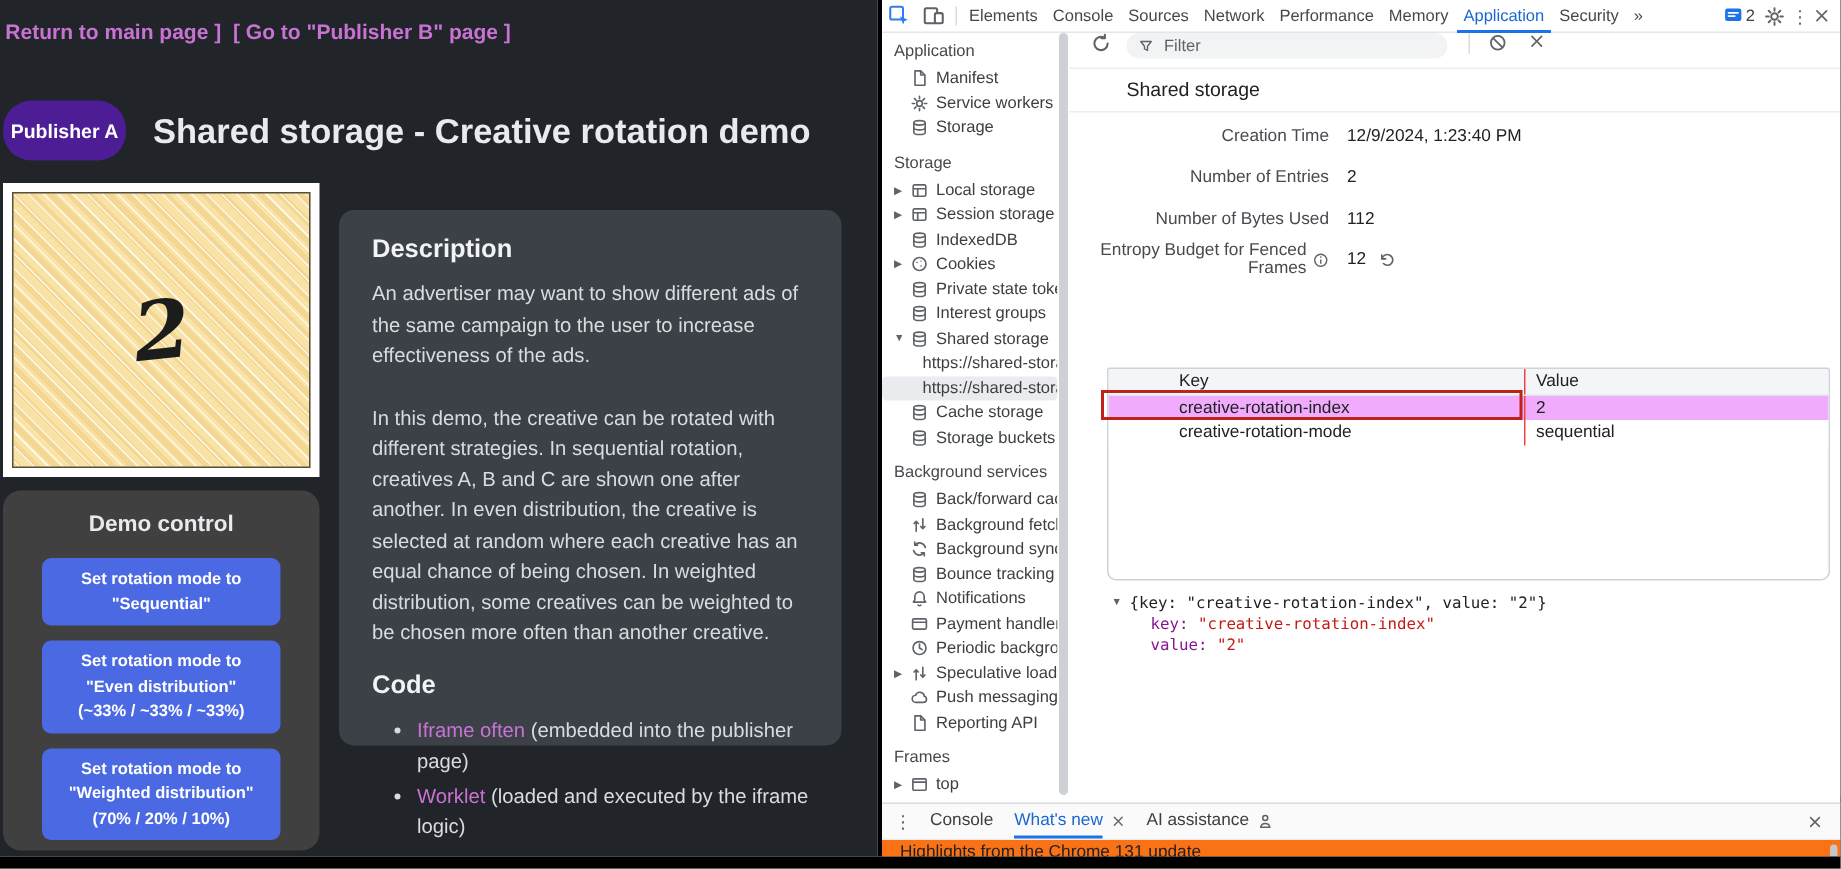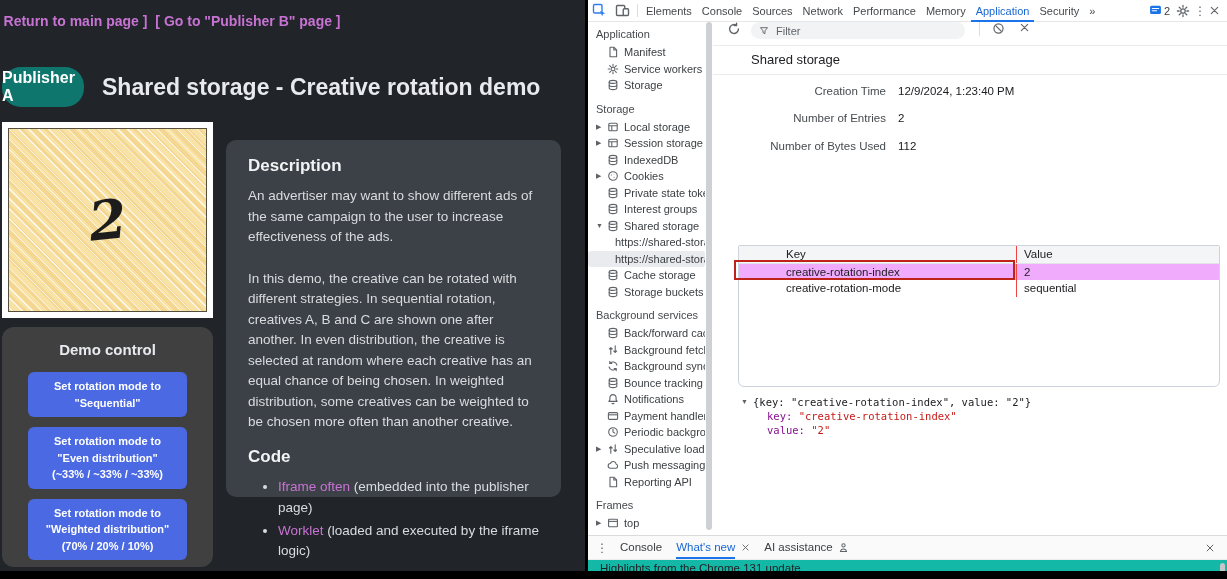--- a/index.html
+++ b/index.html
@@ -6,22 +6,22 @@
   .stage{position:relative;width:1227px;height:579px;overflow:hidden;background:#fff;}
 
   
   .demo-page{position:absolute;left:0;top:0;width:585px;height:571px;background:#212429;overflow:hidden;}
   .bottom-strip{position:absolute;left:0;top:571px;width:1227px;height:8px;background:#000;z-index:50;}
   .dt-gap{position:absolute;left:585px;top:0;width:3px;height:571px;background:#000;z-index:5;}
 
   .top-links{position:absolute;left:-5px;top:13px;font-size:14px;font-weight:bold;color:#c873d4;white-space:nowrap;}
   .top-links a{color:#c873d4;text-decoration:none;margin-right:4px;cursor:pointer;}
 
-  .pub-badge{position:absolute;left:2px;top:67px;width:82px;height:40px;background:#0f766e;border-radius:19px;
-    color:#fff;font-weight:bold;font-size:16px;display:flex;align-items:center;justify-content:center;}
+  .pub-badge{position:absolute;left:2px;top:67px;width:82px;height:40px;background:#4c1d95;border-radius:19px;
+    color:#fff;font-weight:bold;font-size:13px;display:flex;align-items:center;justify-content:center;}
   .page-title{position:absolute;left:102px;top:74px;font-size:23px;font-weight:bold;color:#e8eaed;white-space:nowrap;}
 
   .creative{position:absolute;left:2px;top:122px;width:211px;height:196px;background:#fff;box-sizing:border-box;padding:6px;}
   .creative-inner{width:100%;height:100%;box-sizing:border-box;border:1px solid #55503e;
     background:
       repeating-linear-gradient(45deg, rgba(255,255,255,0) 0 2px, rgba(255,255,255,.75) 2px 3px, rgba(255,255,255,0) 3px 7px),
       repeating-linear-gradient(45deg, rgba(236,193,110,.35) 0 4px, rgba(255,255,255,0) 4px 9px),
       #f8e2a6;
     display:flex;align-items:center;justify-content:center;}
   .creative-num{font-family:"DejaVu Serif",serif;font-style:italic;font-weight:bold;font-size:54px;color:#1c1c1c;transform:rotate(-6deg);}
@@ -115,21 +115,21 @@
 
   
   .drawer-tabs{position:absolute;left:0;top:535px;width:639px;height:25px;border-top:1px solid #d9dbdd;
     border-bottom:1px solid #ececec;background:#fafafa;display:flex;align-items:center;font-size:11.5px;
     box-sizing:border-box;color:#3c4043;}
   .dr-tab{margin-left:14px;height:23px;line-height:23px;white-space:nowrap;cursor:pointer;display:flex;align-items:center;}
   .dr-tab.sel{color:#1967d2;box-shadow:inset 0 -2px 0 #1a73e8;}
   .dr-close-x{width:9px;height:9px;color:#5f6368;margin-left:6px;cursor:pointer;}
   .dr-ai-ic{width:11px;height:11px;color:#5f6368;margin-left:5px;}
   .dr-right-x{width:10px;height:10px;color:#5f6368;margin-left:auto;margin-right:12px;cursor:pointer;}
-  .drawer-content{position:absolute;left:0;top:560px;width:639px;height:11px;background:#14b8a6;overflow:hidden;}
+  .drawer-content{position:absolute;left:0;top:560px;width:639px;height:11px;background:#f97316;overflow:hidden;}
   .drawer-content .txt{padding:2px 0 0 12px;font-size:11.5px;color:#202124;}
   .dr-scroll{position:absolute;right:2px;top:563px;width:5px;height:11px;background:#c4c7ca;border-radius:3px;z-index:12;}
 
   svg{display:block;}
 </style>
 </head>
 <body>
 
 <svg width="0" height="0" style="position:absolute">
   <defs>
@@ -507,20 +507,34 @@
           <span class="fvalue">12/9/2024, 1:23:40 PM</span>
         </div>
         <div class="frow">
           <span class="flabel">Number of Entries</span>
           <span class="fvalue">2</span>
         </div>
         <div class="frow">
           <span class="flabel">Number of Bytes Used</span>
           <span class="fvalue">112</span>
         </div>
+        <div class="frow">
+          <span class="flabel">
+              <span>Entropy Budget for Fenced Frames</span>
+              <svg class="info-ic">
+                <use href="#i-info"></use>
+              </svg>
+            </span>
+          <span class="fvalue">
+              <span>12</span>
+              <svg class="undo-ic">
+                <use href="#i-undo"></use>
+              </svg>
+            </span>
+        </div>
       </div>
 
       <div class="dgrid">
         <div class="dg-row dg-head">
           <div class="dg-key">Key</div>
           <div class="dg-val">Value</div>
         </div>
         <div class="dg-row r1">
           <div class="dg-key">creative-rotation-index</div>
           <div class="dg-val">2</div>

